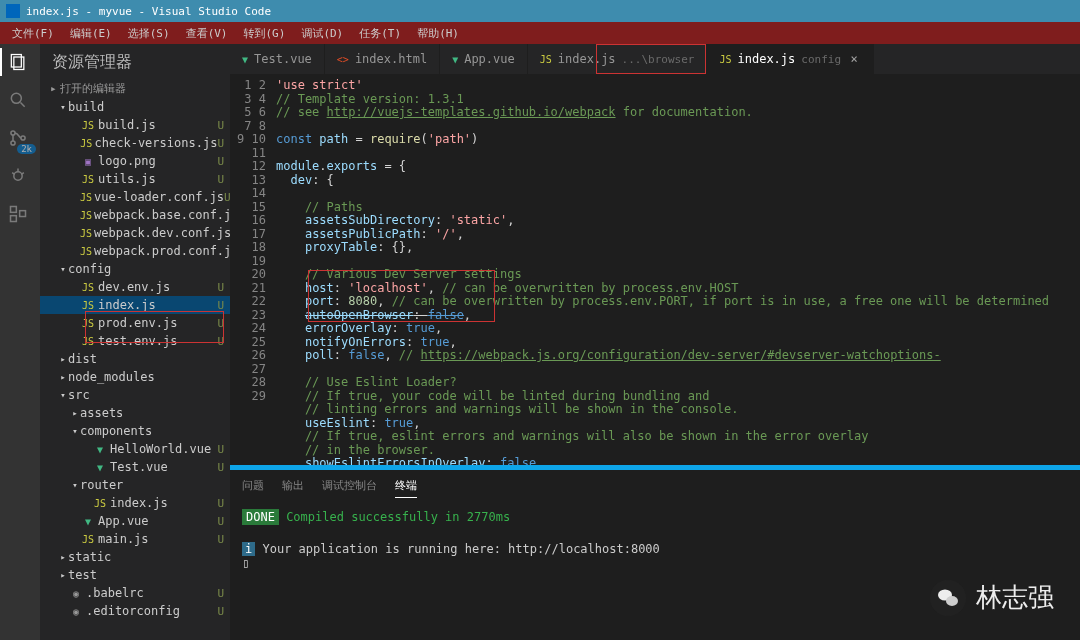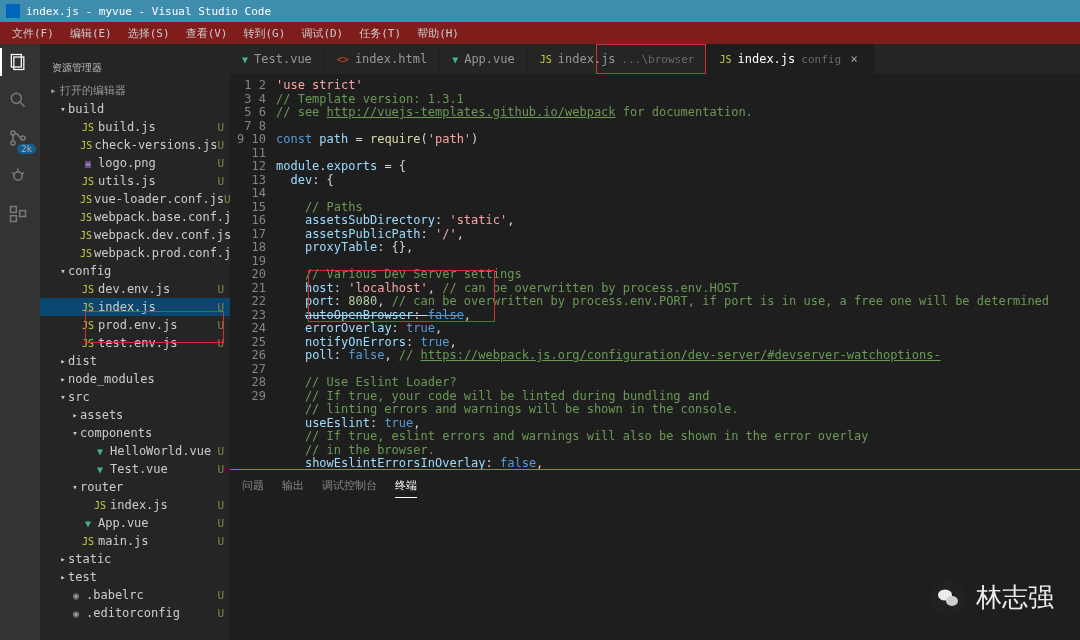--- a/index.html
+++ b/index.html
@@ -6,21 +6,21 @@
 .titlebar{background:#3e8cae;height:22px;display:flex;align-items:center;padding:0 6px;color:#fff;font-size:11px}
 .titlebar .icon{width:14px;height:14px;background:#06b;margin-right:6px}
 .menubar{background:#7f1d1d;height:22px;display:flex;align-items:center;padding:0 4px;color:#ccc;font-size:11px}
 .menubar span{padding:0 8px;cursor:default}
 .workbench{display:flex;height:596px}
 .activitybar{width:40px;background:#333;display:flex;flex-direction:column;align-items:center;padding-top:6px;gap:14px}
 .activitybar .act{width:24px;height:24px;display:flex;align-items:center;justify-content:flex-start;opacity:.6;position:relative}
 .activitybar .act.active{opacity:1}
 .activitybar .act.active::before{content:"";position:absolute;left:-8px;top:-2px;width:2px;height:28px;background:#fff}
 .sidebar{width:190px;background:#252526;display:flex;flex-direction:column;overflow:hidden}
-.sidebar .head{font-size:10px;color:#bbb;padding:17px 12px 6px}
+.sidebar .head{font-size:16px;color:#bbb;padding:8px 12px 6px}
 .sidebar .section{font-size:11px;color:#999;padding:2px 10px;display:flex;align-items:center}
 .section .chev{width:10px;display:inline-block}
 .sidebar .project{font-weight:bold;color:#ccc;padding:2px 10px;display:flex;align-items:center;justify-content:space-between}
 .project .tools{display:flex;gap:6px;opacity:.7}
 .tree{flex:1;overflow:auto}
 .row{display:flex;align-items:center;height:18px;padding-right:6px;white-space:nowrap}
 .row.selected{background:#094771}
 .row .status{margin-left:auto;color:#7a8a4a;font-size:11px}
 .row .chev{width:10px;text-align:center;font-size:9px;color:#ccc}
 .row .ico{width:16px;text-align:center;font-size:10px;margin-right:2px}
@@ -35,21 +35,21 @@
 .tab{height:30px;display:flex;align-items:center;padding:0 12px;gap:6px;color:#969696;font-size:12px;border-right:1px solid #1e1e1e;cursor:default}
 .tab.active{background:#1e1e1e;color:#fff}
 .tab .ico{font-size:10px}
 .tab .close{width:14px;text-align:center;opacity:.6}
 .tab .dim{color:#6a6a6a;font-size:11px}
 .code{flex:1;display:flex;overflow:auto;font-family:Consolas,monospace;font-size:12px;line-height:13.5px}
 .gutter{width:36px;text-align:right;color:#858585;padding:4px 10px 4px 0;user-select:none}
 .codetext{padding:4px 0;white-space:pre}
 .s{color:#fca5a5}.k{color:#569cd6}.c{color:#6a9955}.n{color:#b5cea8}.p{color:#d4d4d4}.id{color:#9cdcfe}.fn{color:#dcdcaa}.lk{color:#6a9955;text-decoration:underline}
 .del{text-decoration:line-through}
-.panel{height:170px;border-top:1px solid #0ea5e9;display:flex;flex-direction:column;background:#1e1e1e}
+.panel{height:170px;border-top:5px solid #0ea5e9;display:flex;flex-direction:column;background:#1e1e1e}
 .panel .ptabs{display:flex;padding:4px 12px;gap:18px;font-size:11px}
 .ptabs span{color:#888;padding:4px 0;cursor:default}
 .ptabs span.active{color:#fff;border-bottom:1px solid #fff}
 .term{flex:1;padding:8px 12px;font-family:Consolas,monospace;font-size:12px;color:#ccc}
 .done{background:#2a7a3a;color:#fff;padding:1px 4px}
 .infotag{background:#2e6b8a;color:#fff;padding:0 3px}
 .success{color:#37b24d}
 .watermark{position:absolute;right:26px;bottom:24px;display:flex;color:#fff;font-size:26px;opacity:.92;gap:10px}
 .wmicon{width:36px;height:36px;border-radius:18px;background:#222;display:flex;align-items:center;justify-content:center}
 .badge{position:absolute;background:#007acc;color:#fff;font-size:9px;border-radius:8px;padding:0 4px;bottom:-4px;right:-4px}
@@ -346,20 +346,26 @@
 </div>
       <div class="highlight-box" style="left:78px;top:195px;width:185px;height:50px"></div>
     </div>
     <div class="panel">
       <div class="ptabs" id="ptabs">
           <span class="">问题</span>
           <span class="">输出</span>
           <span class="">调试控制台</span>
           <span class="active">终端</span>
         </div>
+      <div class="term">
+        <div><span class="done">DONE</span> <span class="success">Compiled successfully in 2770ms</span></div>
+        <div style="height:18px"></div>
+        <div><span class="infotag">i</span> <span>Your application is running here: http://localhost:8000</span></div>
+        <div style="color:#ccc">▯</div>
+      </div>
     </div>
     <div class="highlight-box" style="left:366px;top:0;width:108px;height:28px;border-color:#c33"></div>
   </div>
 </div>
 
 <div class="watermark">
   <div class="wmicon">
       <svg width="24" height="24" viewBox="0 0 24 24" fill="#fff">
         <ellipse cx="9" cy="9" rx="7" ry="5.5"></ellipse>
         <ellipse cx="16" cy="15" rx="6" ry="5" fill="#ddd"></ellipse>

